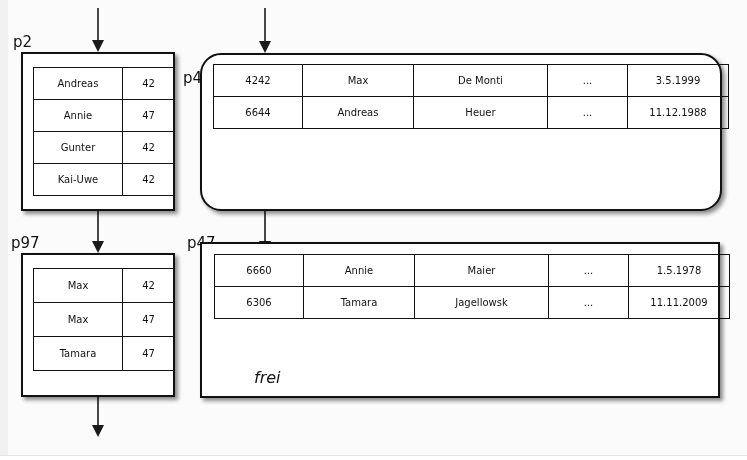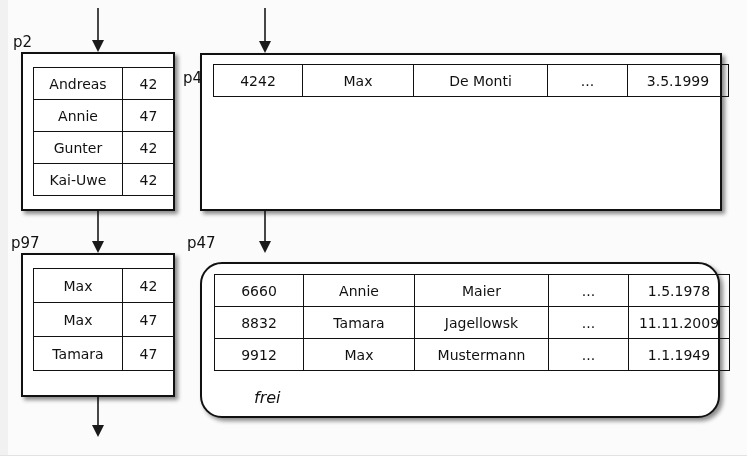--- a/index.html
+++ b/index.html
@@ -29,23 +29,23 @@
 
   
   .pagebox{
     position:absolute;
     box-sizing:border-box;
     background:#ffffff;
     border:2px solid #111111;
     box-shadow:3px 3px 4px rgba(0,0,0,0.45);
   }
   #box-p2 {left:21px; top:52px;  width:154px; height:159px;}
-  #box-p42{left:200px;top:53px;  width:522px; height:158px;}
+  #box-p42{left:200px;top:53px;  width:522px; height:158px;border-radius:21px;}
   #box-p97{left:21px; top:253px; width:154px; height:144px;}
-  #box-p47{left:200px;top:262px; width:520px; height:156px;border-radius:22px;}
+  #box-p47{left:200px;top:242px; width:520px; height:156px;}
 
   
   .plabel{
     position:absolute;
     font-size:15px;line-height:16px;color:#111111;
     letter-spacing:0px;
   }
   #label-p2 {left:13px; top:34px;}
   #label-p42{left:183px;top:34px;margin-top:36px;}
   #label-p97{left:11px; top:235px;}
@@ -54,21 +54,21 @@
   
   table.tbl{
     border-collapse:collapse;
     table-layout:fixed;
     color:#111111;
   }
   table.tbl td{
     border:1.5px solid #111111;
     text-align:center;
     vertical-align:middle;
-    font-size:14px;
+    font-size:10px;
     padding:0 2px;
     overflow:hidden;
     white-space:nowrap;
   }
   
   .tbl-small{width:131px;margin:13px 0 0 10px;}
   .tbl-small td:nth-child(1){width:84px;}
   .tbl-small td:nth-child(2){width:47px;}
   #table-p2  tr{height:32px;}
   #table-p97 tr{height:34px;}
@@ -160,20 +160,27 @@
   <div class="pagebox" id="box-p42">
     <table class="tbl tbl-big" id="table-p42">
       <tbody>
           <tr>
             <td>4242</td>
             <td>Max</td>
             <td>De Monti</td>
             <td>...</td>
             <td>3.5.1999</td>
           </tr>
+          <tr>
+            <td>6644</td>
+            <td>Andreas</td>
+            <td>Heuer</td>
+            <td>...</td>
+            <td>11.12.1988</td>
+          </tr>
         </tbody>
     </table>
   </div>
 
   <div class="pagebox" id="box-p97">
     <table class="tbl tbl-small" id="table-p97">
       <tbody>
           <tr>
             <td>Max</td>
             <td>42</td>
@@ -194,31 +201,24 @@
     <table class="tbl tbl-big" id="table-p47">
       <tbody>
           <tr>
             <td>6660</td>
             <td>Annie</td>
             <td>Maier</td>
             <td>...</td>
             <td>1.5.1978</td>
           </tr>
           <tr>
-            <td>8832</td>
+            <td>6306</td>
             <td>Tamara</td>
             <td>Jagellowsk</td>
             <td>...</td>
             <td>11.11.2009</td>
           </tr>
-          <tr>
-            <td>9912</td>
-            <td>Max</td>
-            <td>Mustermann</td>
-            <td>...</td>
-            <td>1.1.1949</td>
-          </tr>
         </tbody>
     </table>
     <div class="frei">frei</div>
   </div>
 
 </div>
 
 </body></html>

